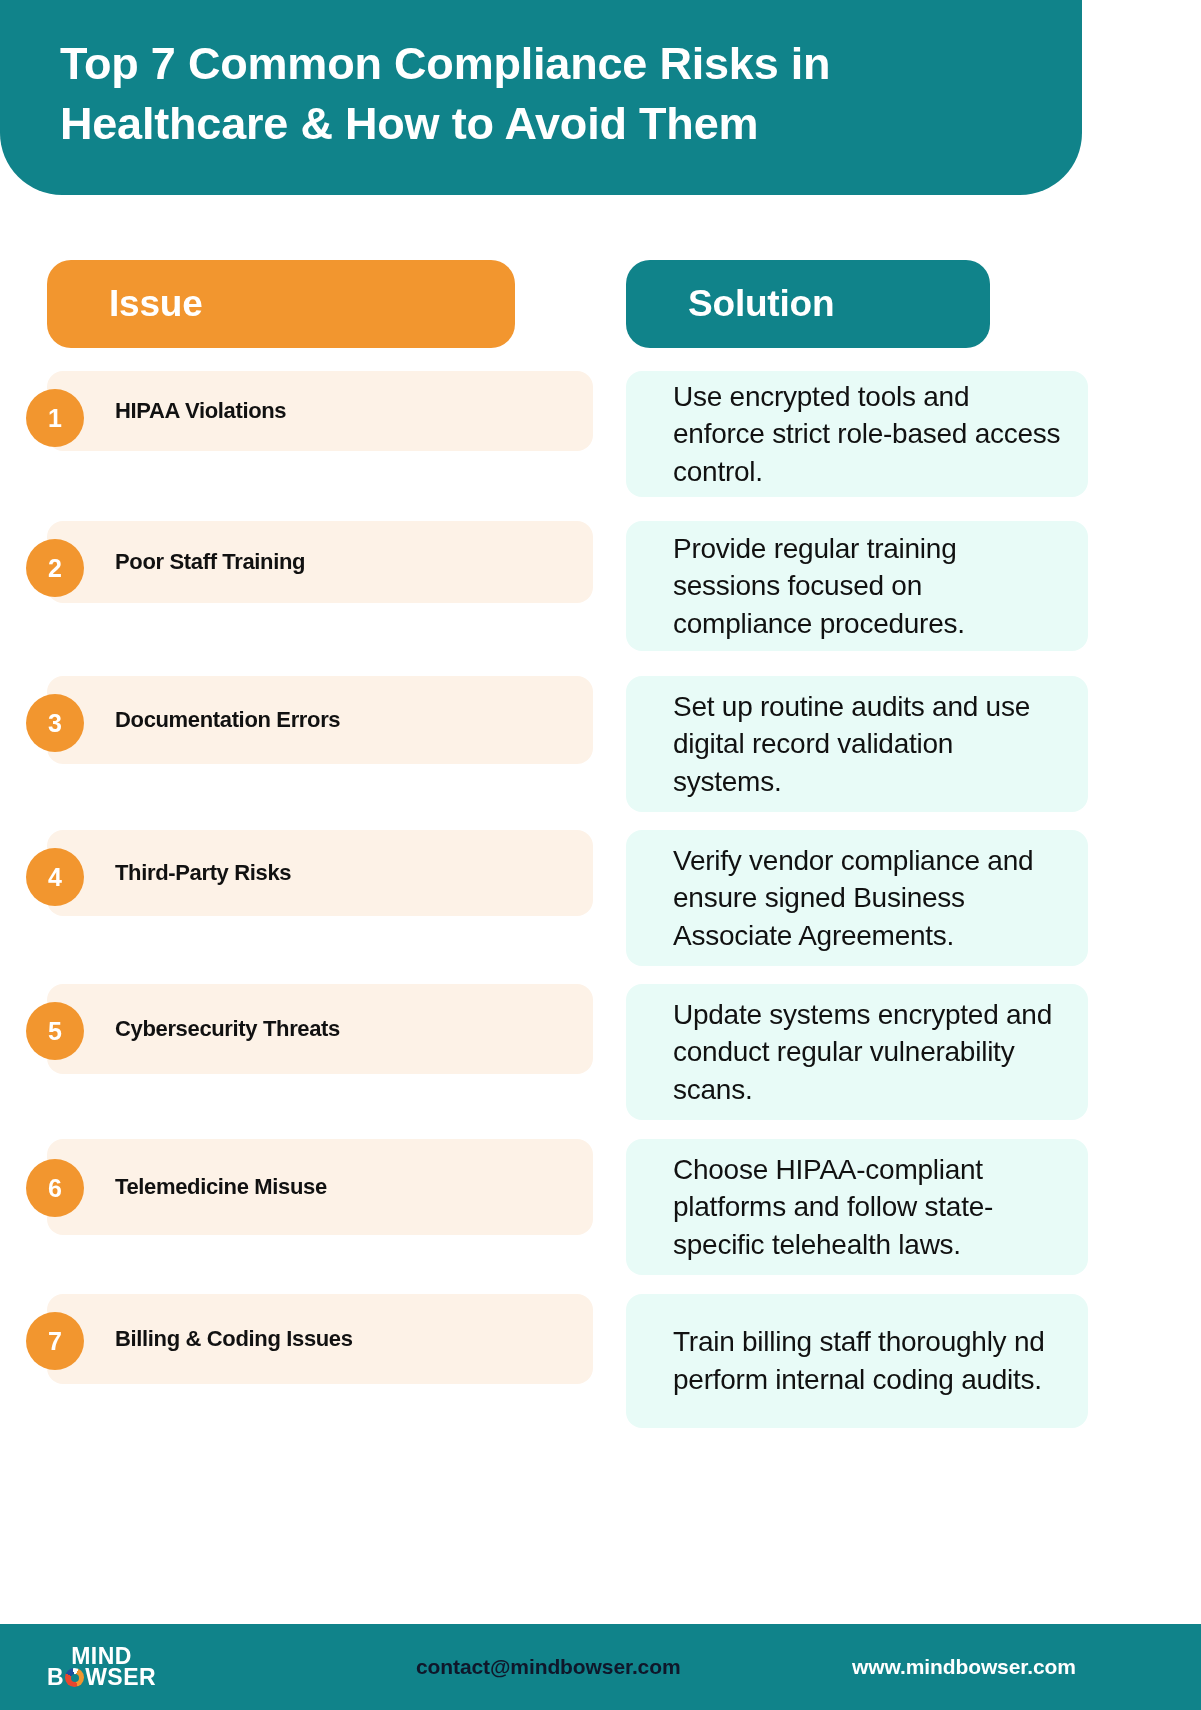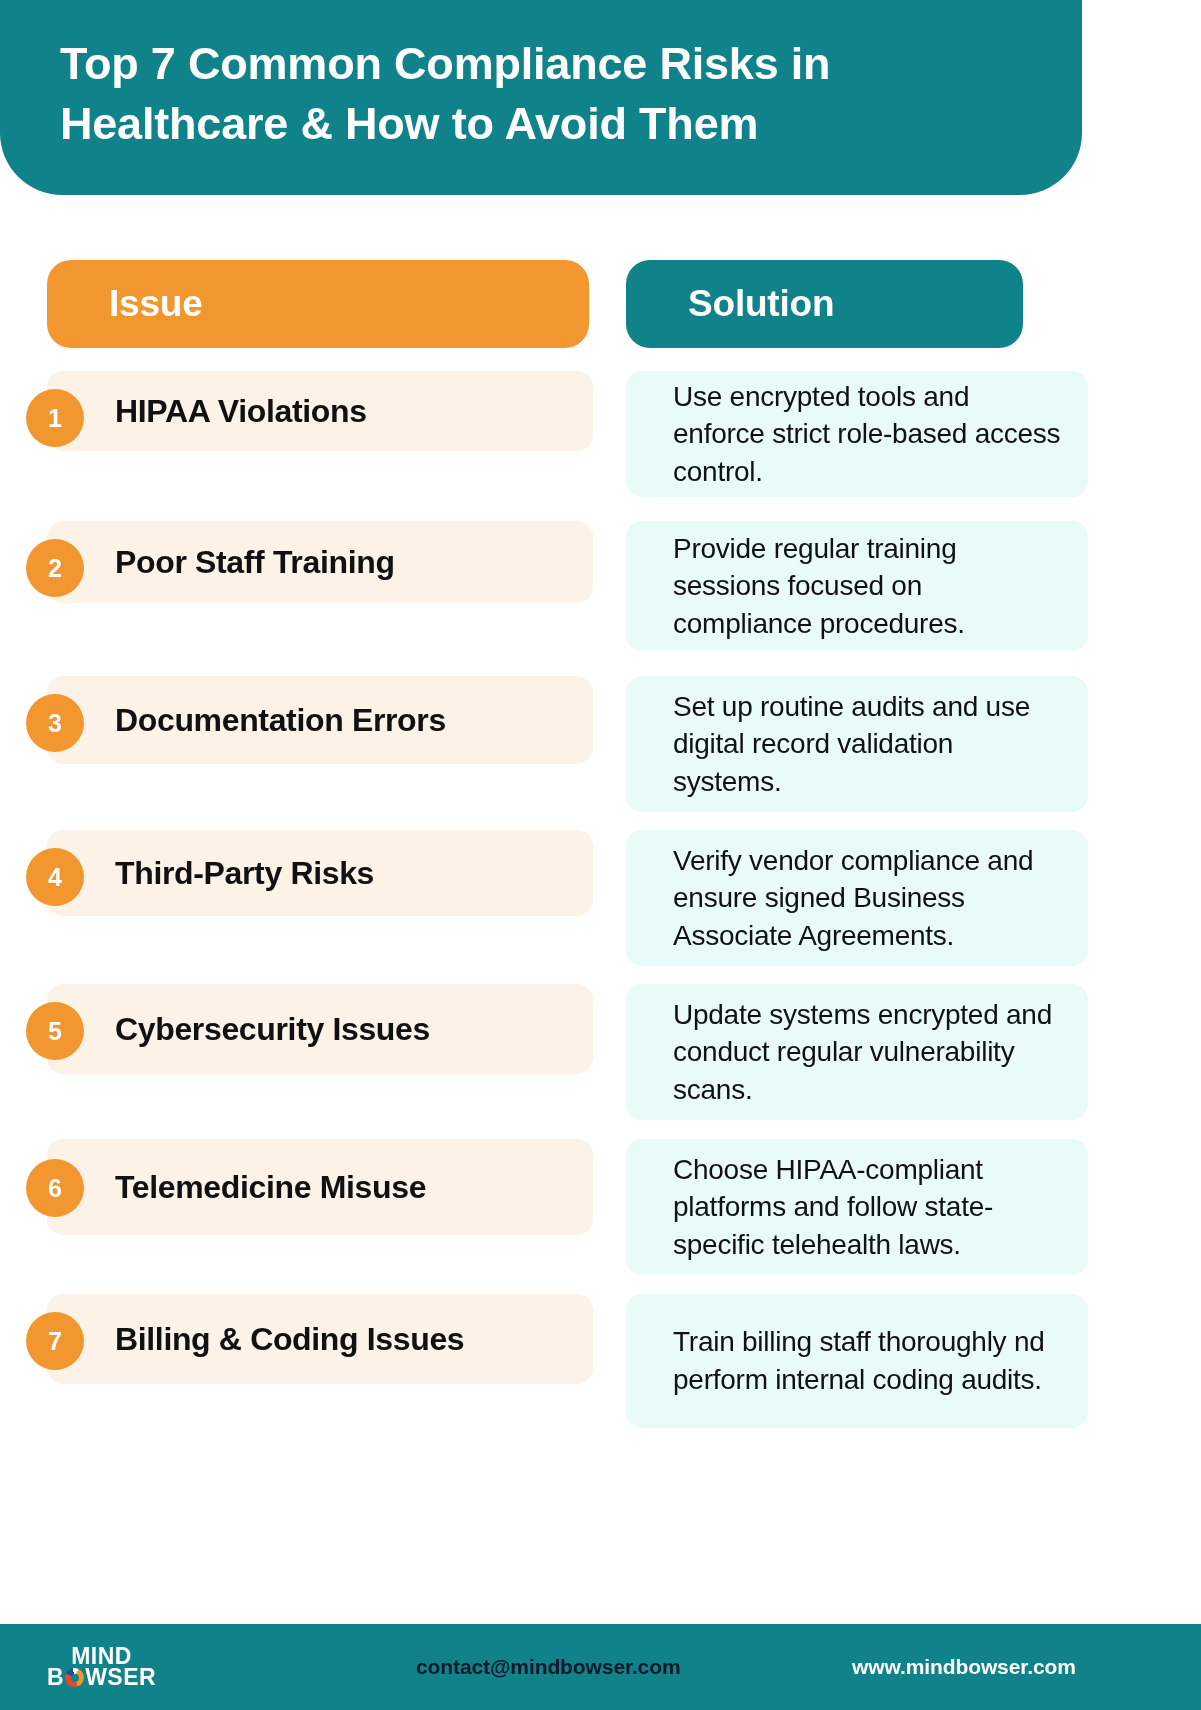--- a/index.html
+++ b/index.html
@@ -50,22 +50,22 @@
     display:flex;
     align-items:center;
     padding-left:62px;
   }
   .col-head-label {
     color:#ffffff;
     font-size:37px;
     font-weight:bold;
     letter-spacing:-0.2px;
   }
-  .col-head.issue    { left:47px;  top:260px; width:542px; background:#f2962f; }
-  .col-head.solution { left:626px; top:260px; width:397px; background:#10838a; }
+  .col-head.issue    { left:47px;  top:260px; width:468px; background:#f2962f; }
+  .col-head.solution { left:626px; top:260px; width:364px; background:#10838a; }
 
   
   .rows { position:absolute; left:0; top:0; width:1201px; }
 
   .row { position:absolute; left:0; width:1201px; }
 
   .issue-cell {
     position:absolute;
     left:47px;
     width:546px;
@@ -85,21 +85,21 @@
     font-size:25px;
     font-weight:bold;
     display:flex;
     align-items:center;
     justify-content:center;
     line-height:1;
   }
   .issue-label {
     margin-left:68px;
     color:#111111;
-    font-size:32px;
+    font-size:22px;
     font-weight:bold;
     letter-spacing:-0.35px;
   }
 
   .solution-cell {
     position:absolute;
     left:626px;
     width:462px;
     background:#e8fbf7;
     border-radius:16px;
@@ -238,21 +238,21 @@
           <div class="badge" style="top: 18px;">4</div>
           <div class="issue-label">Third-Party Risks</div>
         </div>
         <div class="solution-cell" style="height: 136px;">
           <div class="solution-text">Verify vendor compliance and ensure signed Business Associate Agreements.</div>
         </div>
       </div>
       <div class="row" style="top: 984px;">
         <div class="issue-cell" style="height: 90px;">
           <div class="badge" style="top: 18px;">5</div>
-          <div class="issue-label">Cybersecurity Issues</div>
+          <div class="issue-label">Cybersecurity Threats</div>
         </div>
         <div class="solution-cell" style="height: 136px;">
           <div class="solution-text">Update systems encrypted and conduct regular vulnerability scans.</div>
         </div>
       </div>
       <div class="row" style="top: 1139px;">
         <div class="issue-cell" style="height: 96px;">
           <div class="badge" style="top: 20px;">6</div>
           <div class="issue-label">Telemedicine Misuse</div>
         </div>

